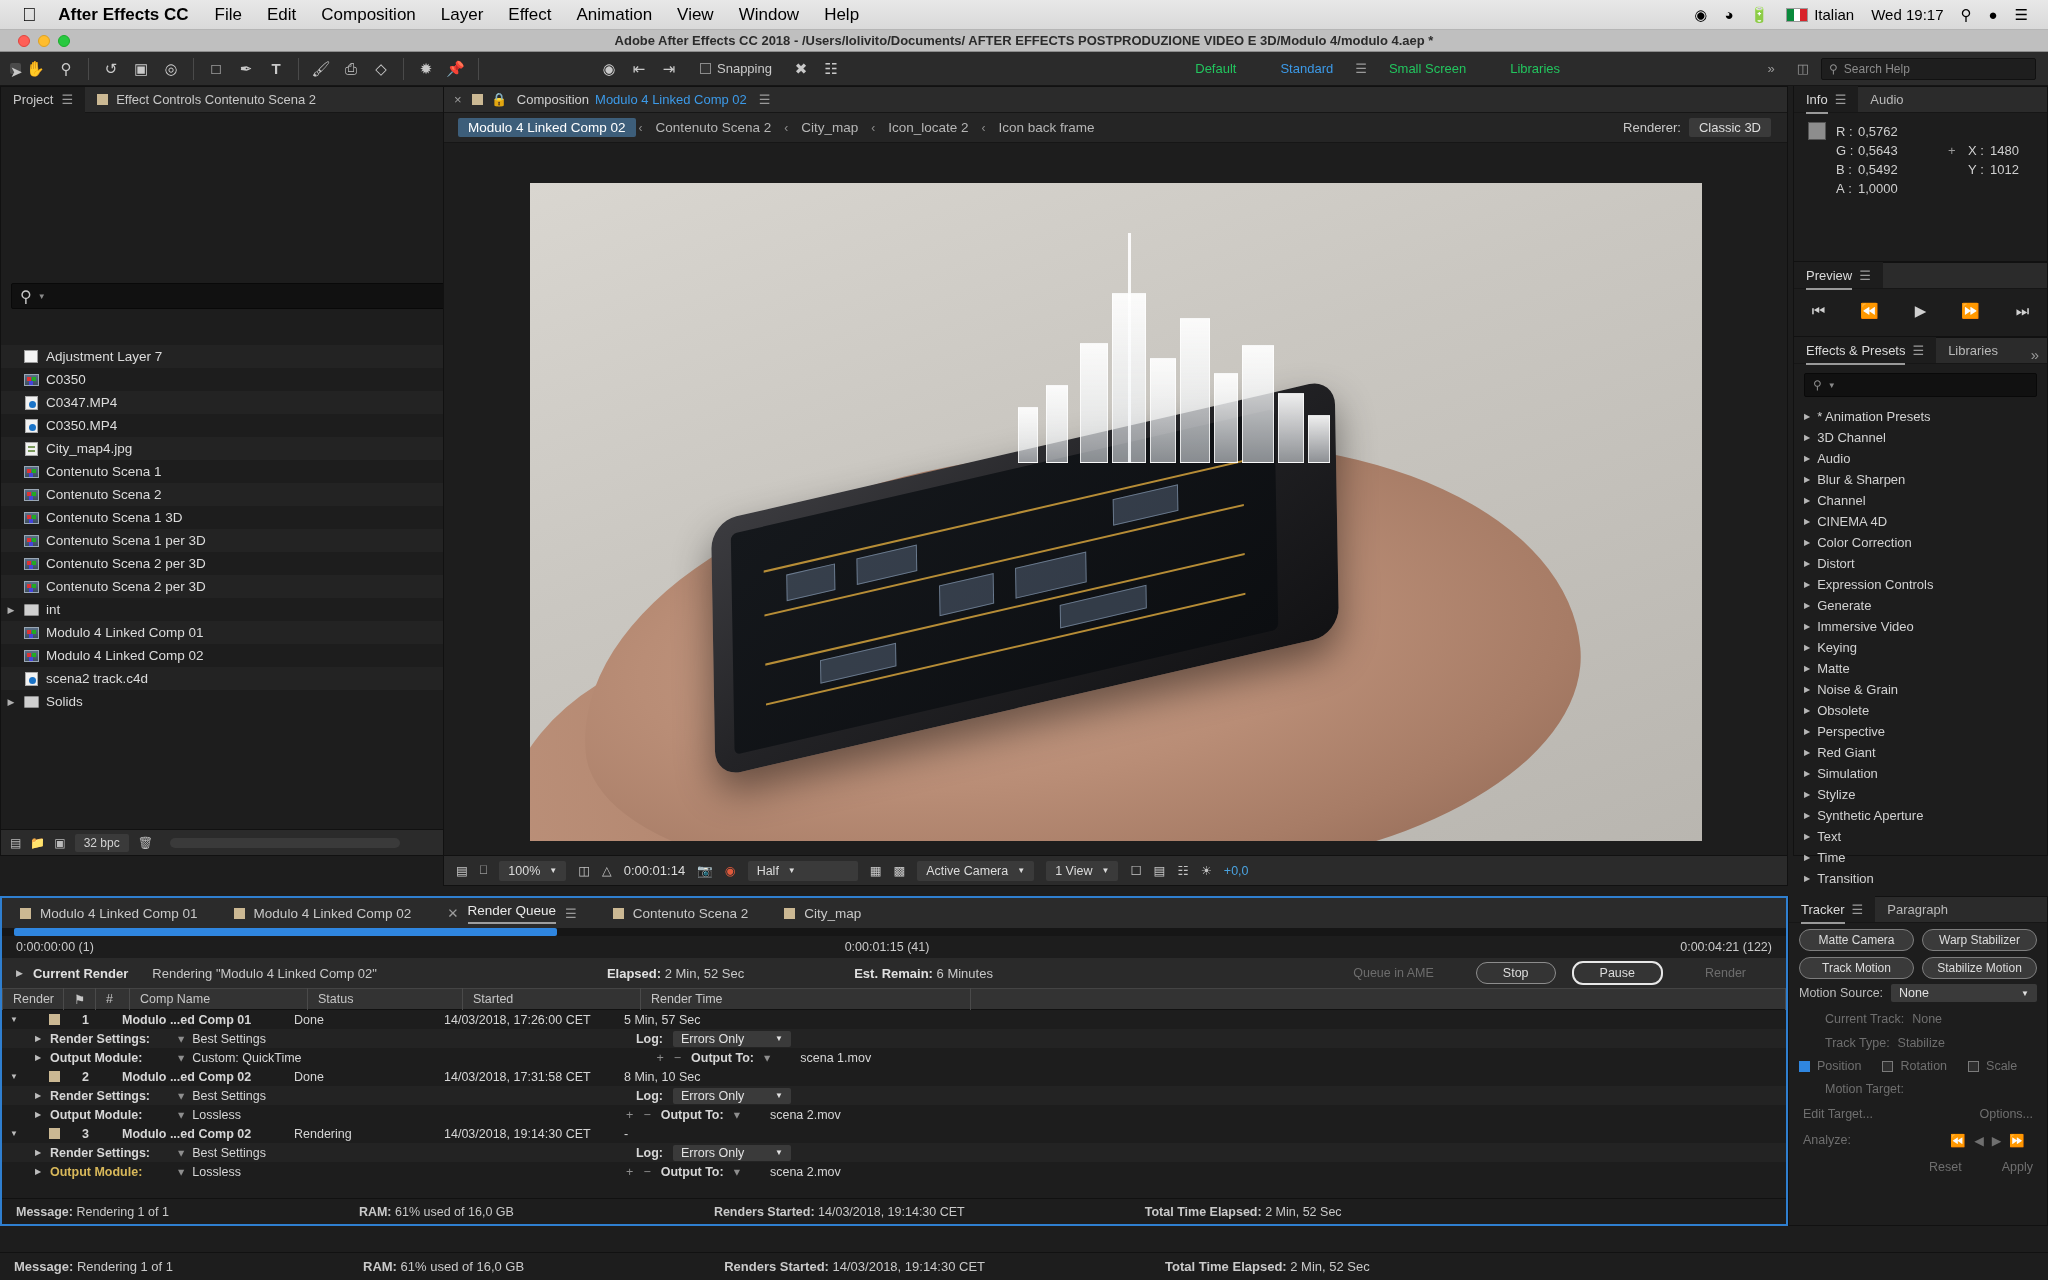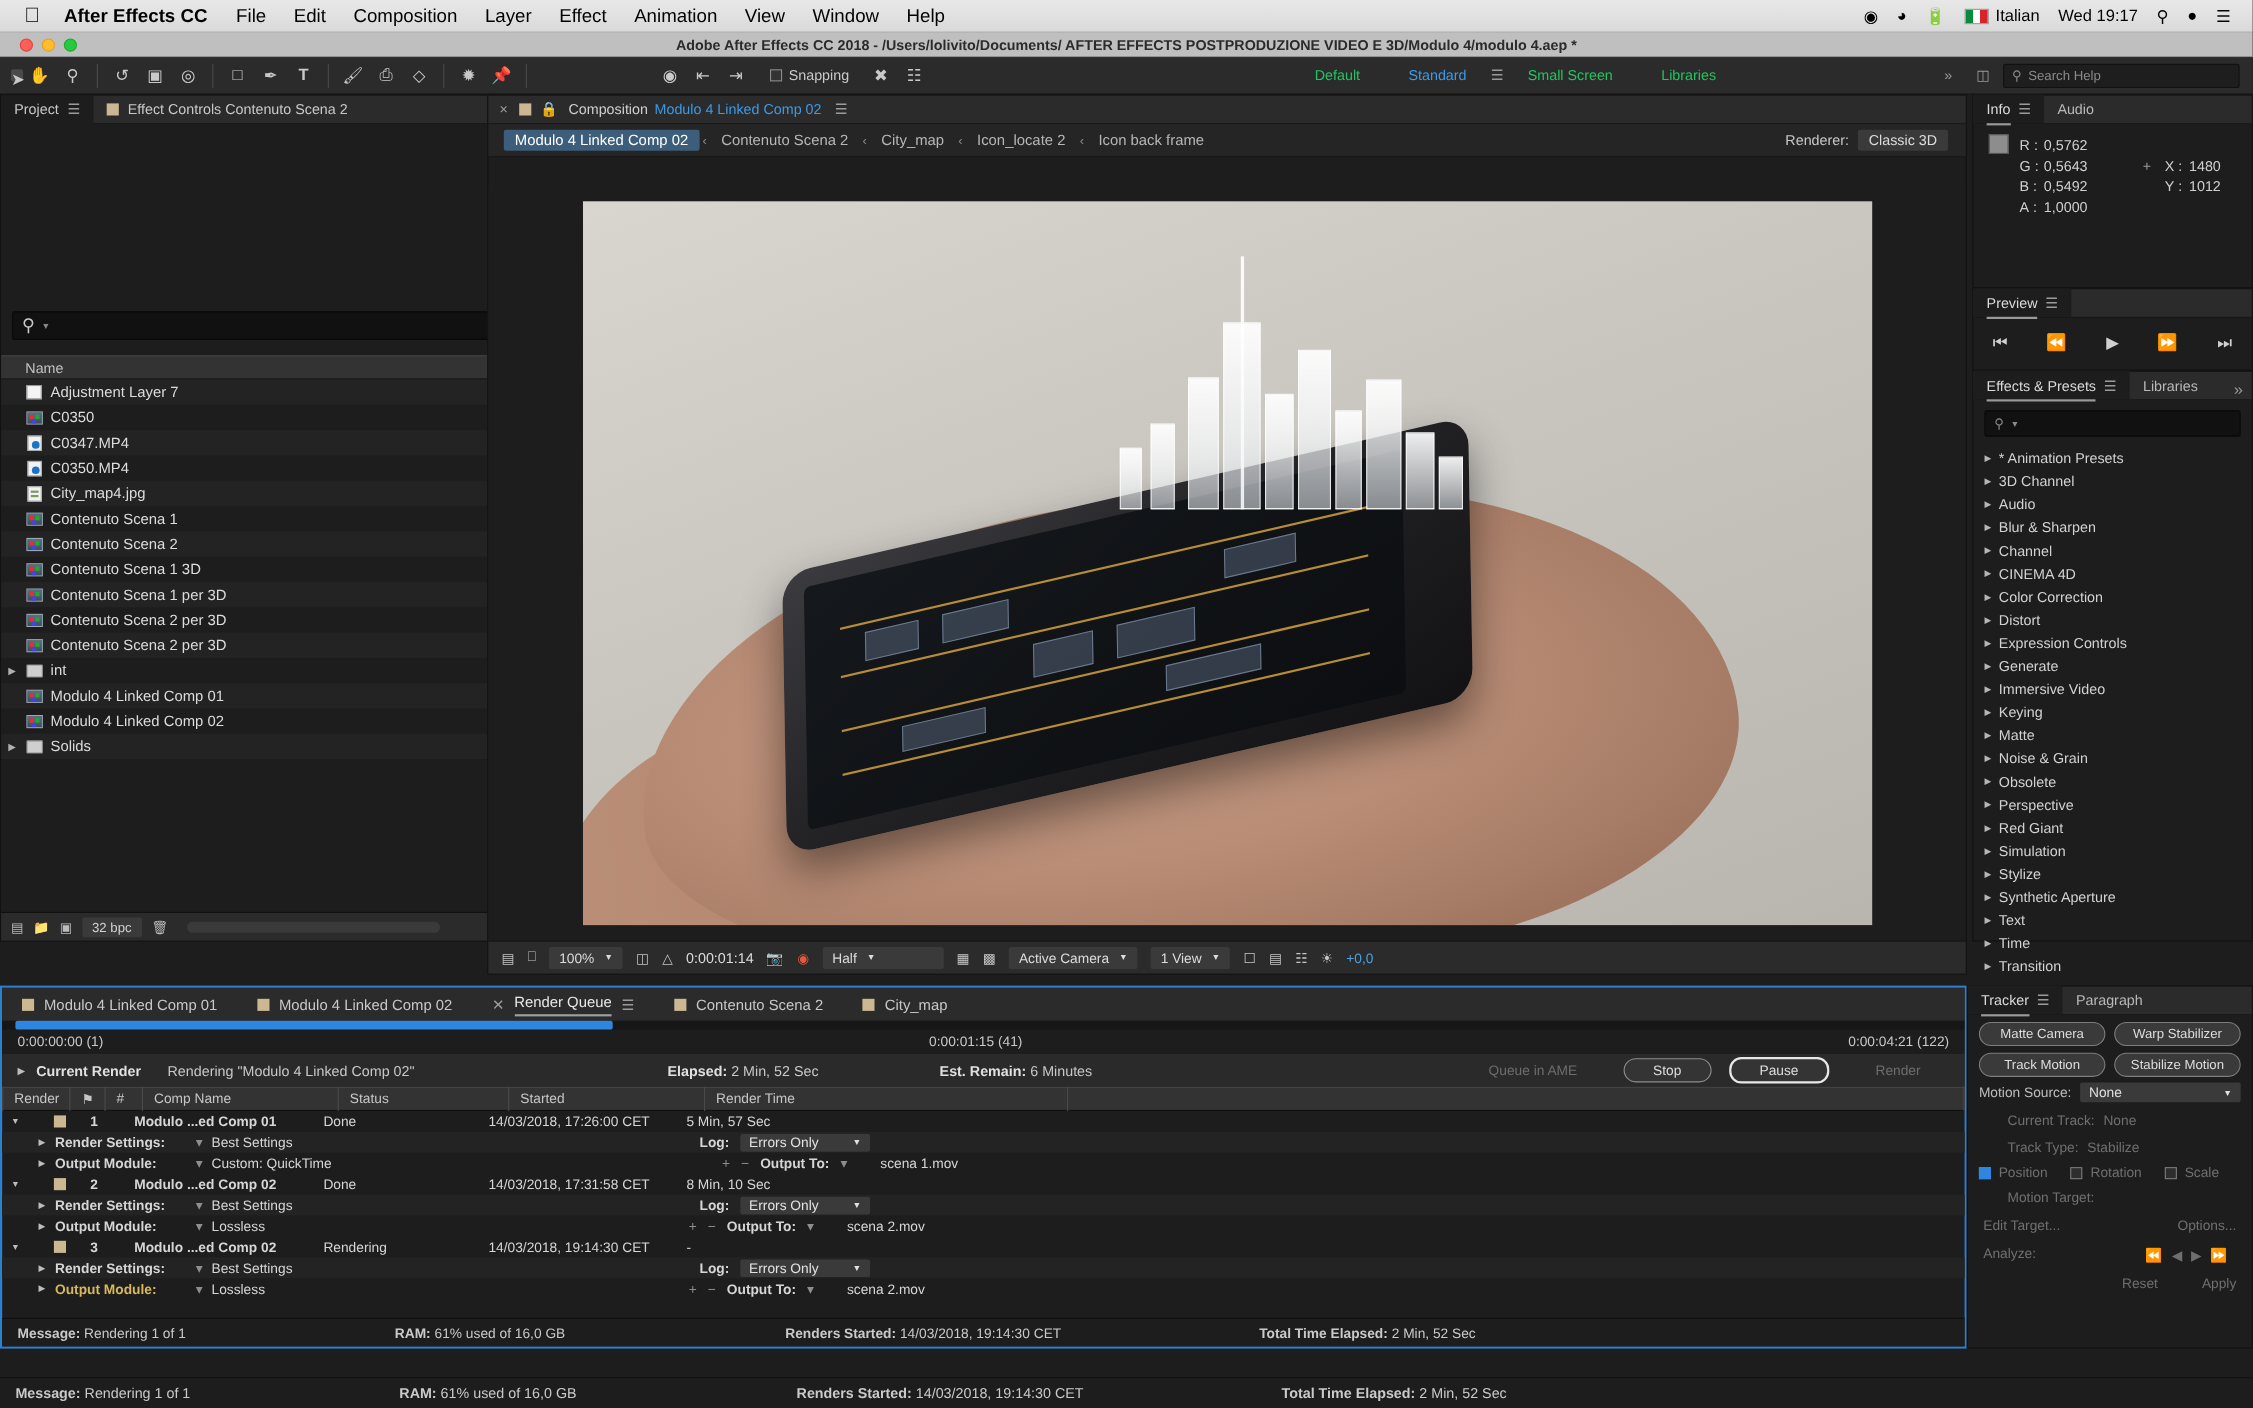--- a/index.html
+++ b/index.html
@@ -307,25 +307,20 @@
       <span class="hamb" style="margin-left:auto;padding-right:14px;font-size:16px">»</span>
     </div>
 
     <div class="projbody">
       <div class="projsearch">
         <span>⚲</span>
         <span style="font-size:8px;color:#8a8a8a">▼</span>
         <span class="ph"></span>
       </div>
 
-      <div class="listhdr">
-        <span class="c1">Name</span>
-        <span style="color:#3c9ae8;font-size:9px">▲</span>
-        <span class="c2" style="padding-left:18px">Type</span>
-      </div>
 
       <div class="rows" id="projectRows">
           <div class="row">
             <span class="disc"></span>
             <span class="ic">
               <i class="icoSolid"></i>
             </span>
             <span class="nm">Adjustment Layer 7</span>
             <span class="ty"><i class="swatch" style="background:#d0312d"></i><span>Solid</span></span>
           </div>
@@ -425,20 +420,28 @@
             <span class="nm">Modulo 4 Linked Comp 01</span>
             <span class="ty"><i class="swatch" style="background:#c9b07e"></i><span>Com</span></span>
           </div>
           <div class="row">
             <span class="disc"></span>
             <span class="ic">
               <i class="icoComp"></i>
             </span>
             <span class="nm">Modulo 4 Linked Comp 02</span>
             <span class="ty"><i class="swatch" style="background:#c9b07e"></i><span>Com</span></span>
+          </div>
+          <div class="row">
+            <span class="disc"></span>
+            <span class="ic">
+              <i class="icoMov"></i>
+            </span>
+            <span class="nm">scena2 track.c4d</span>
+            <span class="ty"><i class="swatch" style="background:#3ec1c1"></i><span>CINE</span></span>
           </div>
           <div class="row">
             <span class="disc">▶</span>
             <span class="ic">
               <i class="icoFolder"></i>
             </span>
             <span class="nm">Solids</span>
             <span class="ty"><i class="swatch" style="background:#d8c64a"></i><span>Fold</span></span>
           </div>
         </div>

